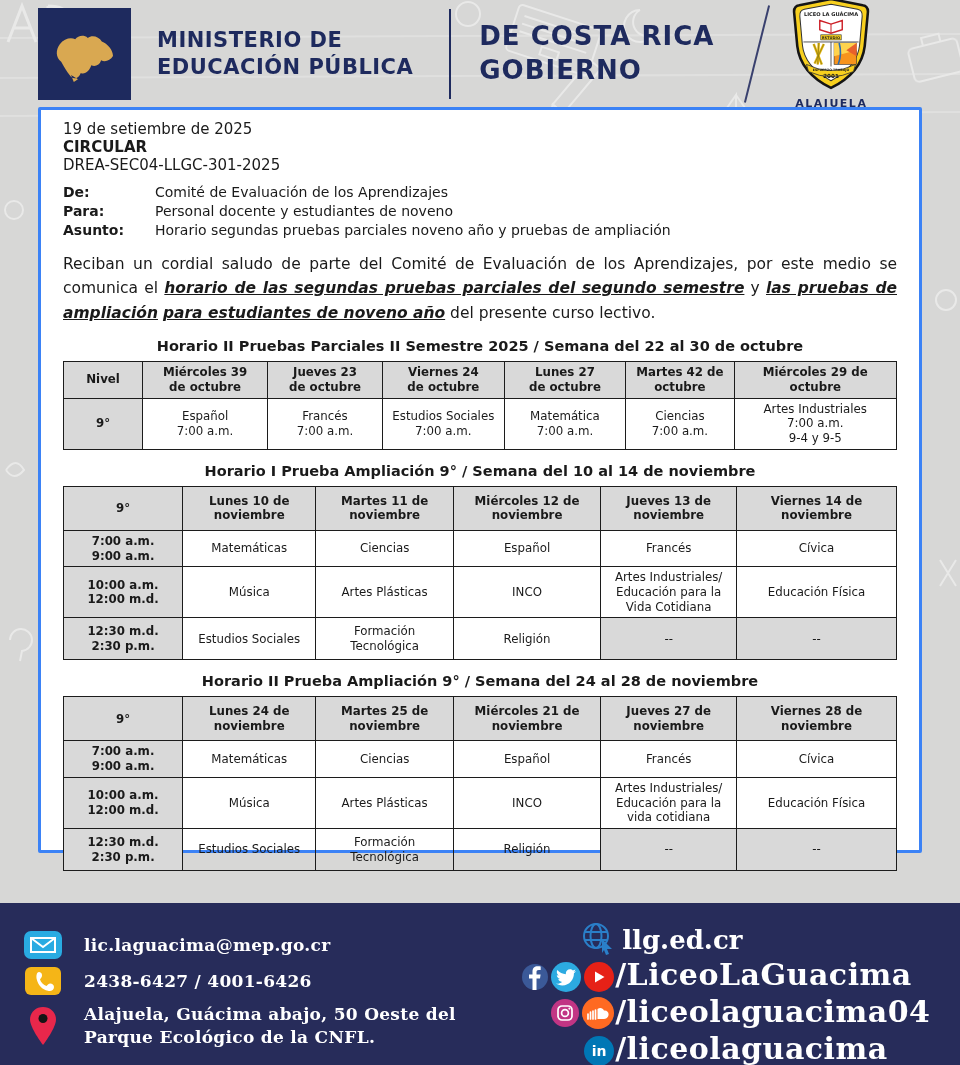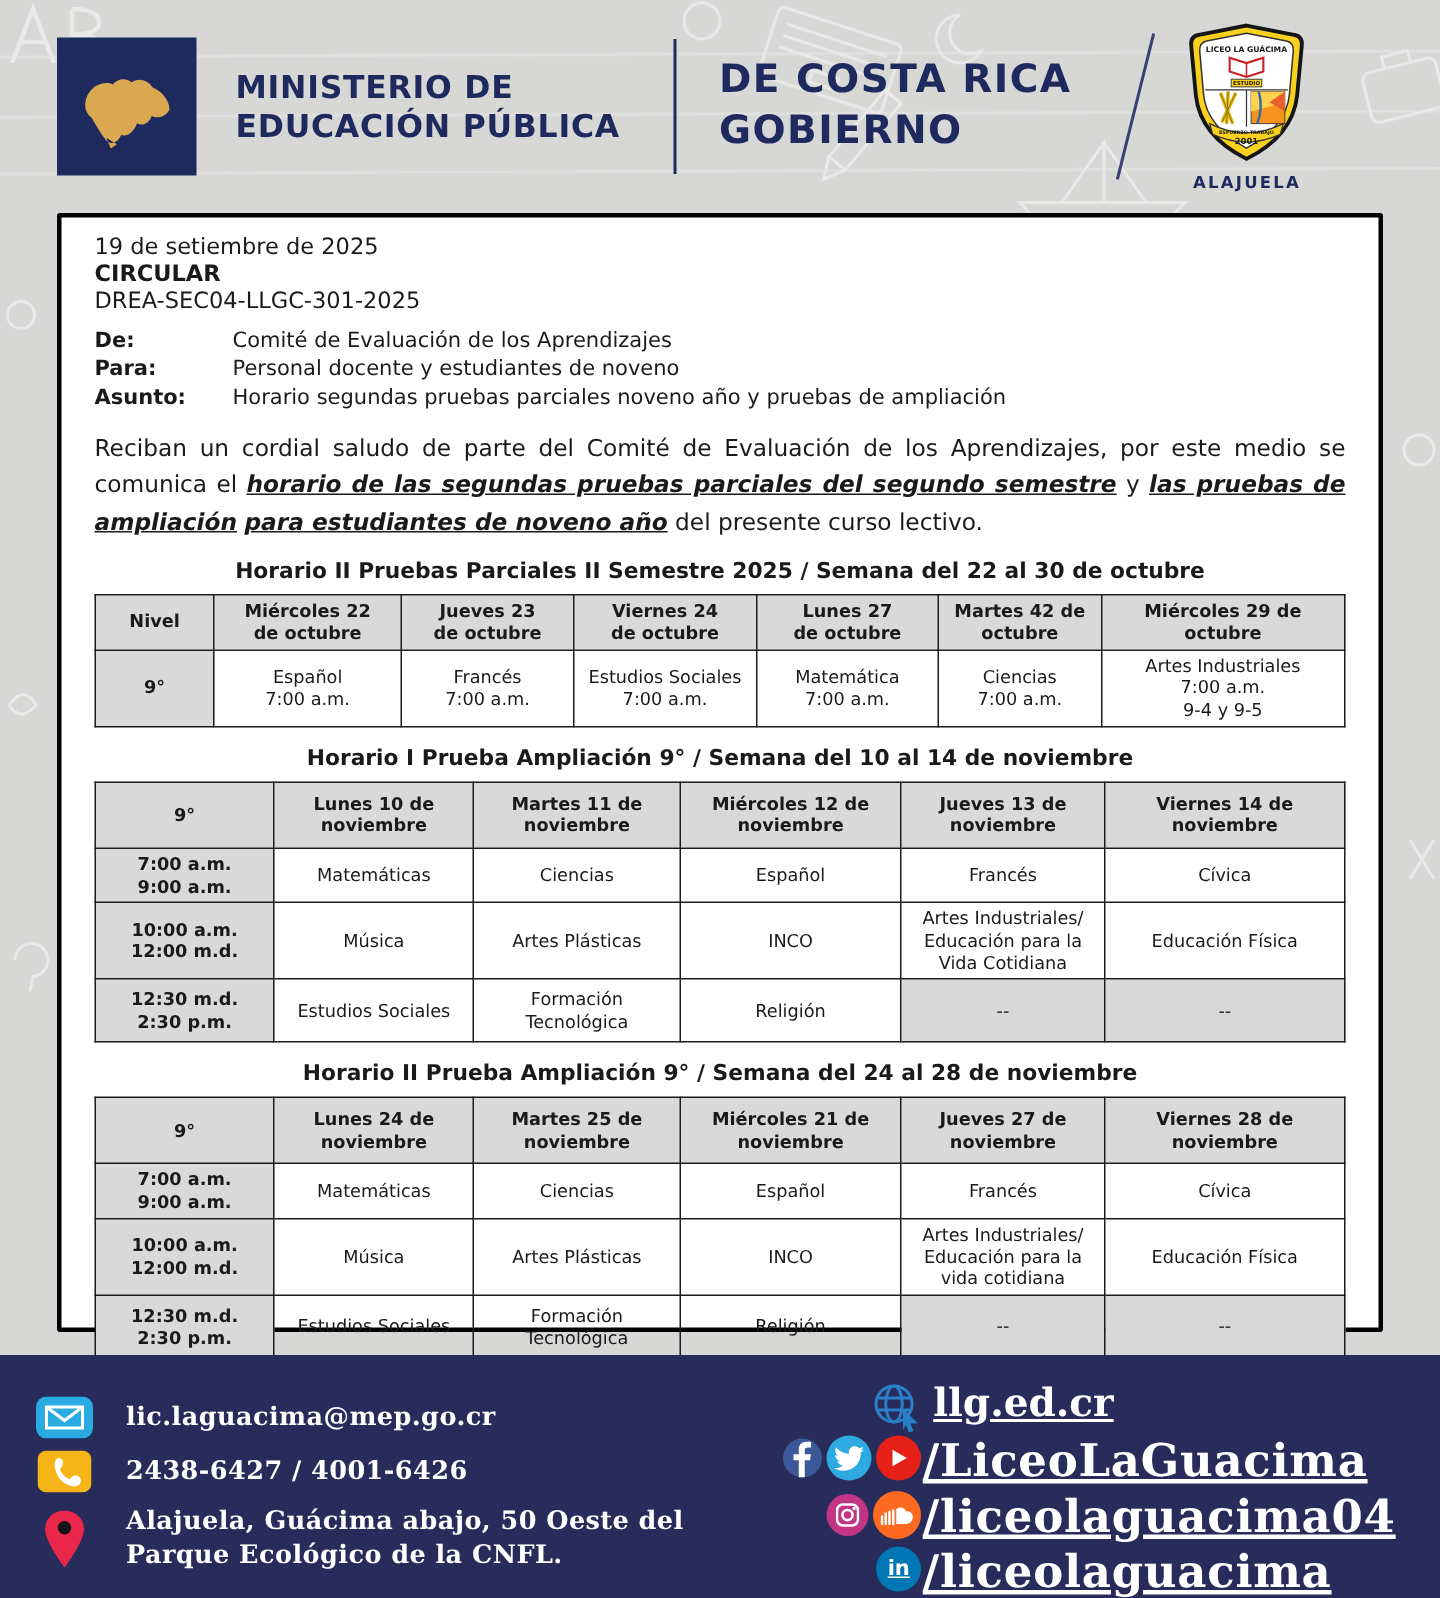--- a/index.html
+++ b/index.html
@@ -6,21 +6,21 @@
   html,body { background:#9aa0a8; }
   .page {
     position:relative; width:960px; height:1065px; margin:0 auto;
     background:#d7d7d6; overflow:hidden;
     font-family:"DejaVu Sans", sans-serif; color:#1a1a1a;
   }
   .doodles { position:absolute; inset:0; z-index:0; pointer-events:none; }
 
   
   .top-band {
-    position:relative; z-index:1; height:142px;
+    position:relative; z-index:1; height:107px;
     display:flex; align-items:center; padding:0 30px 0 38px;
   }
   .mep-logo {
     width:93px; height:92px; background:#1e2a5e; flex:0 0 auto;
     display:flex; align-items:center; justify-content:center;
   }
   .mep-title {
     margin-left:26px; font-weight:bold; color:#1e2a5e;
     font-size:21px; line-height:1.25; letter-spacing:.5px;
   }
@@ -32,21 +32,21 @@
   .diag-line {
     width:2px; height:100px; background:#39406e;
     transform:rotate(14deg); margin-left:42px;
   }
   .crest-wrap { margin-left:18px; text-align:center; width:110px; }
   .crest-city { font-size:11px; font-weight:bold; color:#1e2a5e; letter-spacing:1.5px; margin-top:2px; }
 
   
   .doc-box {
     position:relative; z-index:1; margin:0 38px; height:746px;
-    background:#ffffff; border:3px solid #000000; border-radius:2px;
+    background:#ffffff; border:3px solid #3b82f6; border-radius:2px;
     padding:10px 22px 0 22px;
   }
   .doc-date { font-size:15px; }
   .doc-type { font-size:15px; font-weight:bold; }
   .doc-ref  { font-size:15px; }
   .meta { margin-top:9px; font-size:14px; line-height:1.35; }
   .meta-row { display:flex; }
   .meta-label { width:92px; font-weight:bold; flex:0 0 auto; }
   .body-par {
     margin-top:12px; font-size:15.5px; line-height:1.58; text-align:justify;
@@ -79,21 +79,21 @@
     position:absolute; left:0; right:0; bottom:0; height:162px; z-index:1;
     background:#272c5a; color:#fff; display:flex;
     font-family:"DejaVu Serif", serif; font-weight:bold;
     padding:16px 28px 0 24px;
   }
   .f-left { width:52%; display:flex; flex-direction:column; gap:8px;margin-top:12px; }
   .f-row { display:flex; align-items:center; gap:22px; }
   .f-icon { width:38px; display:flex; justify-content:center; flex:0 0 auto; }
   .f-text { font-size:17px; letter-spacing:.3px; line-height:1.35; }
   .f-right { flex:1; display:flex; flex-direction:column; gap:2px; padding-top:2px; }
-  .s-row { display:flex; align-items:flex-start;text-decoration:underline; }
+  .s-row { display:flex; align-items:flex-end; }
   .s-icons { width:118px; display:flex; justify-content:flex-end; align-items:center; gap:3px; flex:0 0 auto; }
   .s-text { font-size:30px; letter-spacing:.5px; margin-left:1px; }
   .site-text { font-size:26px; margin-left:8px; }
   .circle-ico { border-radius:50%; display:flex; align-items:center; justify-content:center; }
 </style>
 </head>
 <body>
 
 <div class="page">
 
@@ -223,21 +223,21 @@
           <col style="width:15%">
           <col style="width:13.8%">
           <col style="width:14.6%">
           <col style="width:14.6%">
           <col style="width:13%">
           <col style="width:19.5%">
         </colgroup>
       <tbody>
           <tr>
         <th>Nivel</th>
-        <th>Miércoles 22
+        <th>Miércoles 39
 de octubre</th>
         <th>Jueves 23
 de octubre</th>
         <th>Viernes 24
 de octubre</th>
         <th>Lunes 27
 de octubre</th>
         <th>Martes 42 de
 octubre</th>
         <th>Miércoles 29 de

